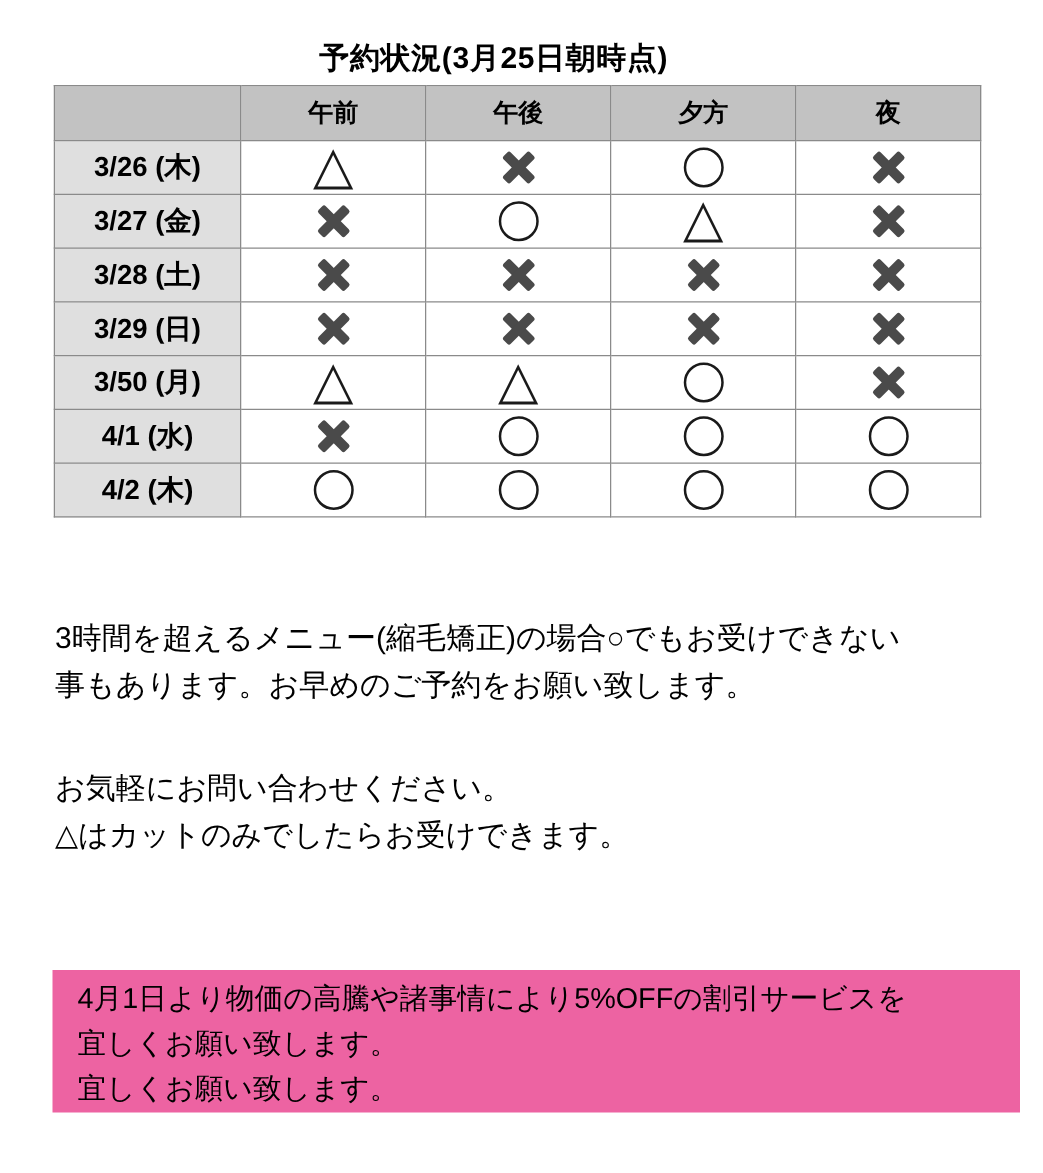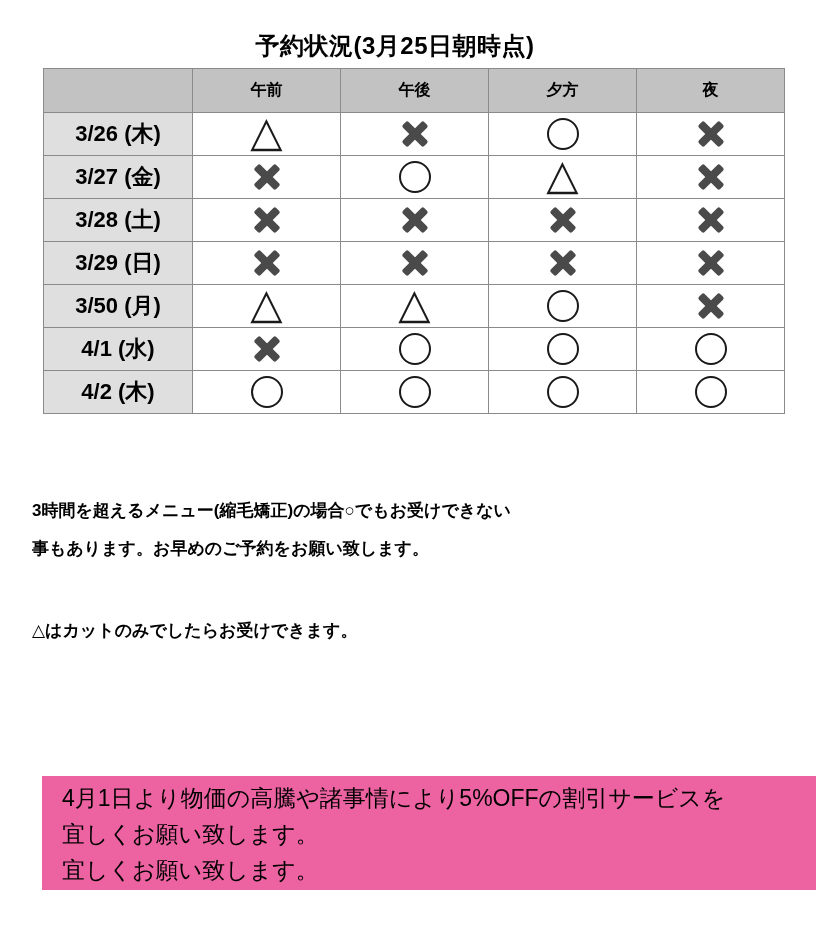--- a/index.html
+++ b/index.html
@@ -21,21 +21,21 @@
     font-size:24px;font-weight:bold;letter-spacing:0.5px;
   }
   table.resv{
     position:absolute;left:43px;top:68px;border-collapse:collapse;
     table-layout:fixed;width:737px;
   }
   table.resv th,table.resv td{
     border:1px solid var(--tbl-border);padding:0;text-align:center;vertical-align:middle;
   }
   table.resv thead th{
-    background:var(--header-bg);height:43px;font-size:16px;font-weight:bold;
+    background:var(--header-bg);height:43px;font-size:20px;font-weight:bold;
   }
   table.resv thead th.corner-cell{width:148px;}
   table.resv thead th.col-head{width:147px;}
   table.resv tbody th.date-cell{
     background:var(--date-bg);height:42px;font-size:22px;font-weight:bold;
   }
   table.resv tbody td.status-cell{background:#ffffff;height:42px;}
   .sym{display:inline-block;vertical-align:middle;}
   .sym-cross{position:relative;width:30px;height:30px;}
   .sym-cross::before,.sym-cross::after{
@@ -43,21 +43,21 @@
     width:30px;height:8px;background:var(--cross);border-radius:2px;
   }
   .sym-cross::before{transform:translate(-50%,-50%) rotate(45deg);}
   .sym-cross::after{transform:translate(-50%,-50%) rotate(-45deg);}
   .sym-circle{width:28px;height:28px;border:2px solid var(--outline);border-radius:50%;background:#fff;}
   .sym-triangle{
     font-size:42px;line-height:30px;height:34px;color:var(--outline);
     font-weight:normal;font-family:"DejaVu Sans",sans-serif;
   }
   .note{
-    position:absolute;left:32px;font-size:17px;font-weight:bold;line-height:38px;
+    position:absolute;left:44px;font-size:24px;font-weight:normal;line-height:38px;
   }
   .note-1{top:492px;}
   .note-2{top:612px;}
   .notice{
     position:absolute;left:42px;top:776px;width:734px;height:106px;
     background:var(--notice-bg);padding:4px 20px;
     font-size:23px;font-weight:400;line-height:36px;
   }
   .notice-line{white-space:pre;}
   .notice-line.center{text-align:left;}
@@ -128,20 +128,21 @@
         <td class="status-cell"><span class="sym sym-circle"></span></td>
       </tr>
     </tbody>
 </table>
 
 <div class="note note-1">
     <div>3時間を超えるメニュー(縮毛矯正)の場合○でもお受けできない</div>
     <div>事もあります。お早めのご予約をお願い致します。</div>
   </div>
 <div class="note note-2">
+    <div>お気軽にお問い合わせください。</div>
     <div> △はカットのみでしたらお受けできます。</div>
   </div>
 
 <div class="notice">
     <div class="notice-line">4月1日より物価の高騰や諸事情により5%OFFの割引サービスを</div>
     <div class="notice-line">宜しくお願い致します。</div>
     <div class="notice-line center">宜しくお願い致します。</div>
   </div>
 
 </body></html>

